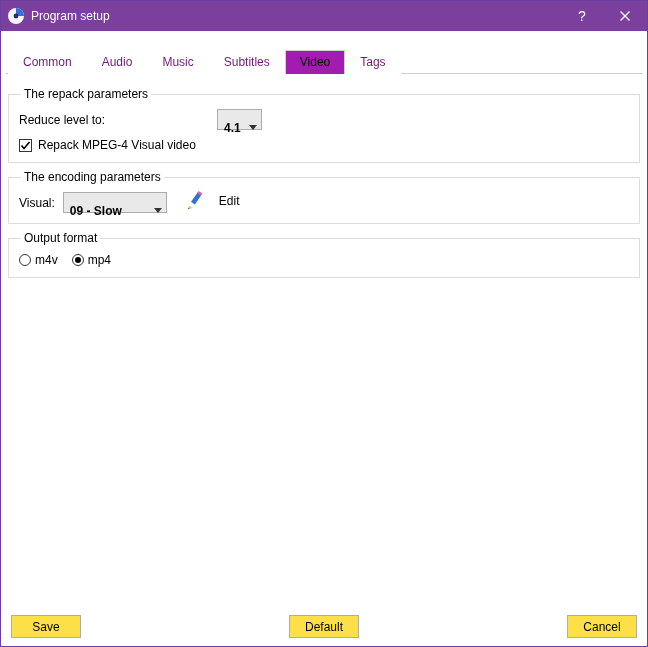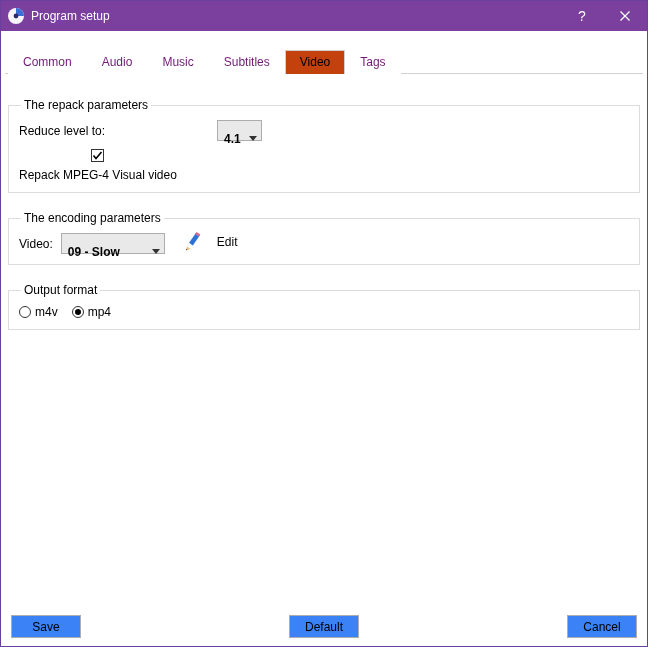--- a/index.html
+++ b/index.html
@@ -56,34 +56,34 @@
     border: 1px solid transparent;
     border-bottom: none;
     cursor: default;
     position: relative;
     top: 1px;
     background: #fff;
     font-size: 12px;
   }
   .tab.active {
     border-color: #d0d0d0;
-    background: #c2410c;
+    background: #a21caf;
     z-index: 2;
   }
   .tab:not(.active) { color: #701a75; }
 
   .panel {
     flex: 1;
     padding: 6px 0 0 0;
     overflow: auto;
   }
 
   fieldset.group {
     border: 1px solid #dcdcdc;
-    margin: 18px 3px 4px 3px;
+    margin: 7px 3px 4px 3px;
     padding: 8px 10px 10px 10px;
     position: relative;
   }
   fieldset.group > legend {
     font-size: 12px;
     padding: 0 3px;
     color: #000;
     margin-left: 2px;
   }
 
@@ -109,21 +109,21 @@
   .select-box .caret {
     width: 0; height: 0;
     border-left: 4px solid transparent;
     border-right: 4px solid transparent;
     border-top: 5px solid #333;
   }
   .select-wide { min-width: 104px; }
 
   .checkbox {
     display: inline-flex; align-items: center; gap: 6px;
-    font-size: 12px; cursor: default; flex-direction: column;
+    font-size: 12px; cursor: default;
   }
   .checkbox .box {
     width: 13px; height: 13px; border: 1px solid #333;
     display: inline-flex; align-items: center; justify-content: center;
     background: #fff;
   }
   .checkbox .box svg { width: 11px; height: 11px; }
 
   .radio {
     display: inline-flex; align-items: center; gap: 4px;
@@ -146,21 +146,21 @@
   .edit-col .pencil { width: 20px; height: 20px; }
   .edit-col .lbl { font-size: 12px; }
 
   .button-bar {
     display: flex;
     padding: 6px 6px 8px 6px;
     gap: 8px;
   }
   .button-bar .gap { flex: 1; }
   button.win {
-    background: #3b82f6;
+    background: #fde047;
     border: 1px solid #adadad;
     height: 23px;
     min-width: 70px;
     padding: 0 12px;
     font-family: inherit;
     font-size: 12px;
     cursor: default;
   }
 </style>
 </head>
@@ -215,21 +215,21 @@
             </svg>
           </span>
           <span>Repack MPEG-4 Visual video</span>
         </span>
       </div>
     </fieldset>
 
     <fieldset class="group">
       <legend>The encoding parameters</legend>
       <div class="row">
-        <label class="inline">Video:</label>
+        <label class="inline">Visual:</label>
         <span class="select-box select-wide">
           <span>09 - Slow</span>
           <span class="caret"></span>
         </span>
         <span class="edit-col">
           <svg class="pencil" viewBox="0 0 20 20">
             <rect x="9.2" y="1.2" width="4.6" height="12" transform="rotate(35 11.5 7)" fill="#2f72d6"></rect>
             <rect x="9.2" y="0" width="4.6" height="2.6" transform="rotate(35 11.5 7)" fill="#d66b9b"></rect>
             <polygon points="4.0,14.4 7.6,17.0 3.0,18.2" fill="#e9c27a"></polygon>
             <polygon points="3.0,18.2 4.6,17.7 3.5,16.9" fill="#222"></polygon>

